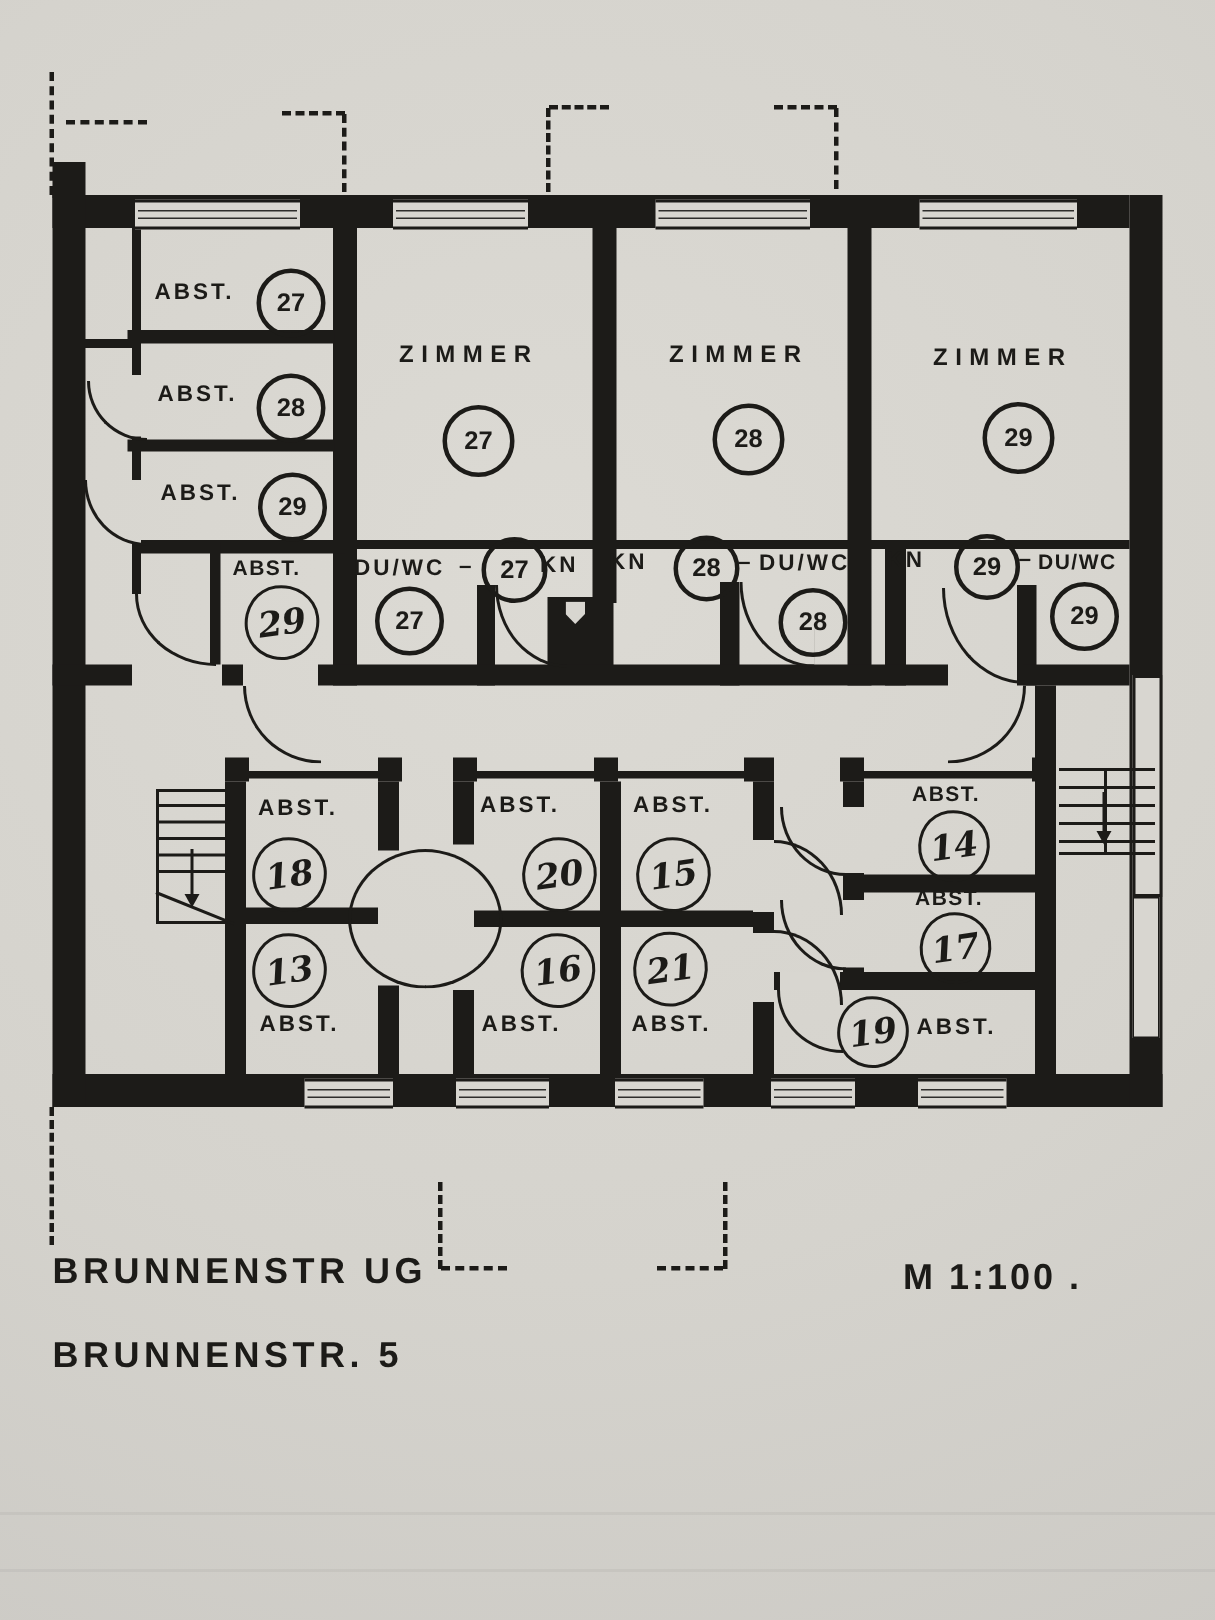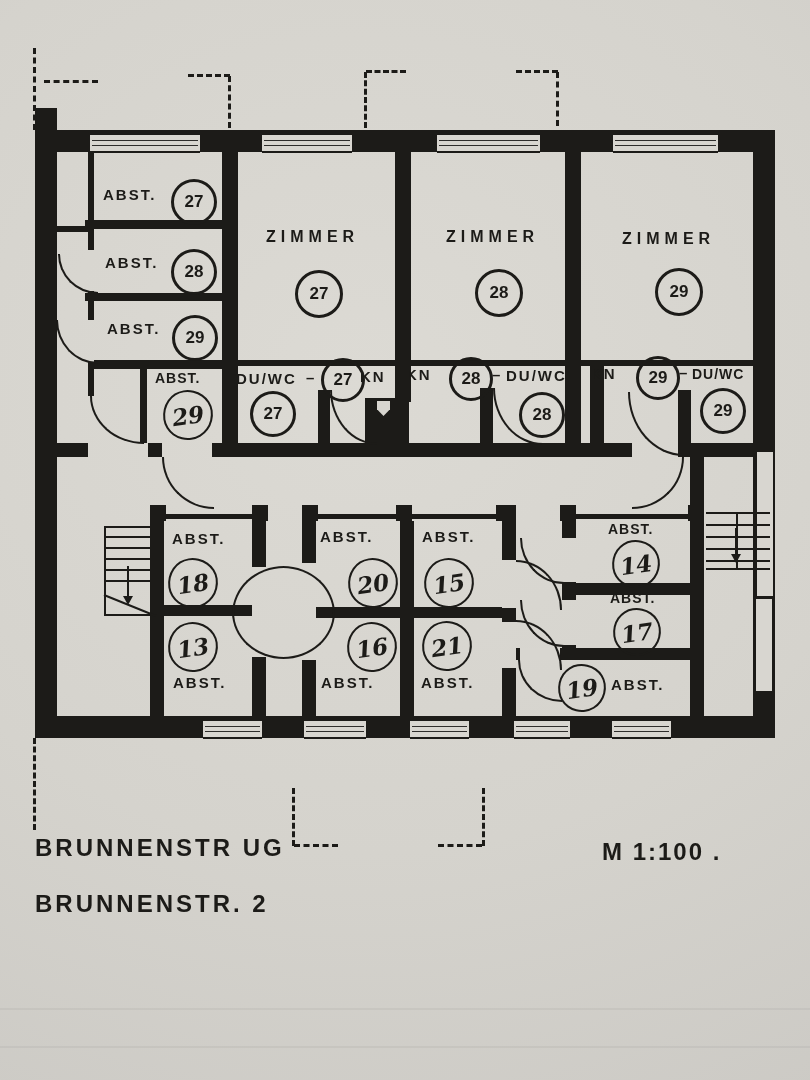--- a/index.html
+++ b/index.html
@@ -233,17 +233,17 @@
     <div class="c hand" style="left:422px;top:621px;width:46px;height:46px">21</div>
     <div class="t" style="left:421px;top:674px">ABST.</div>
     <div class="t sm" style="left:610px;top:590px">ABST.</div>
     <div class="c hand" style="left:613px;top:608px;width:44px;height:44px">17</div>
     <div class="c hand" style="left:558px;top:664px;width:44px;height:44px">19</div>
     <div class="t" style="left:611px;top:676px">ABST.</div>
   </div>
 
   <div>
     <div class="foot" style="left:35px;top:834px">BRUNNENSTR UG</div>
-    <div class="foot" style="left:35px;top:890px">BRUNNENSTR. 2</div>
+    <div class="foot" style="left:35px;top:890px">BRUNNENSTR. 5</div>
     <div class="foot" style="left:602px;top:838px;letter-spacing:2px">M 1:100 .</div>
   </div>
 
 </div>
 
 </body></html>

